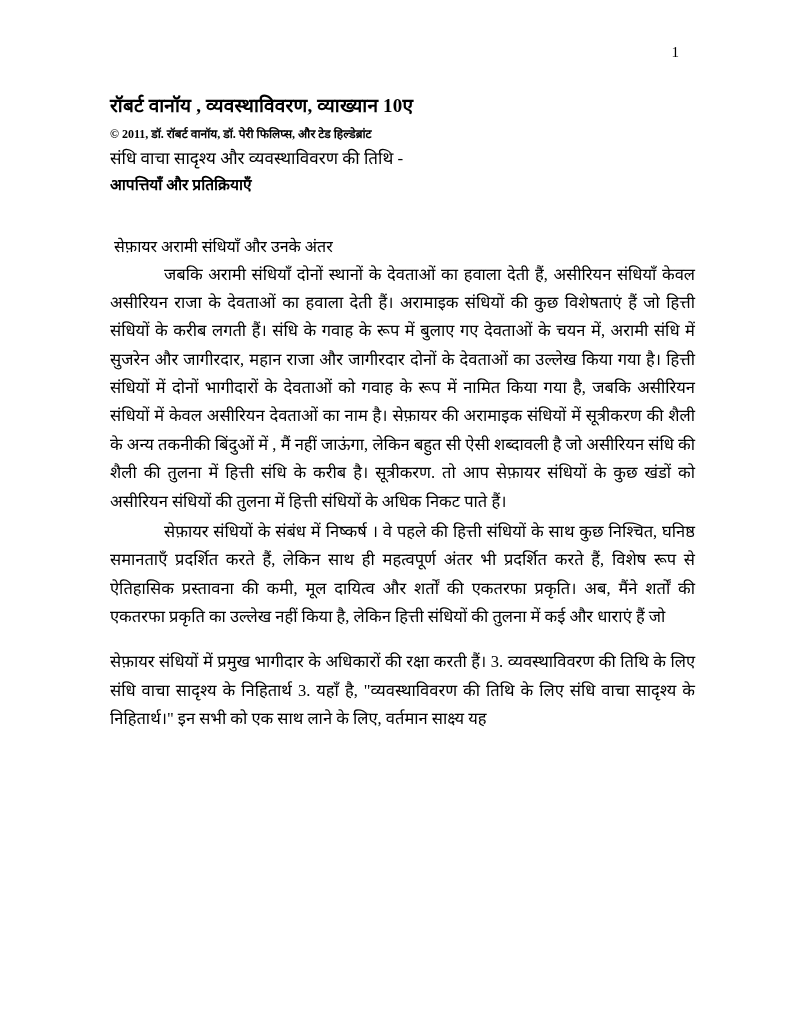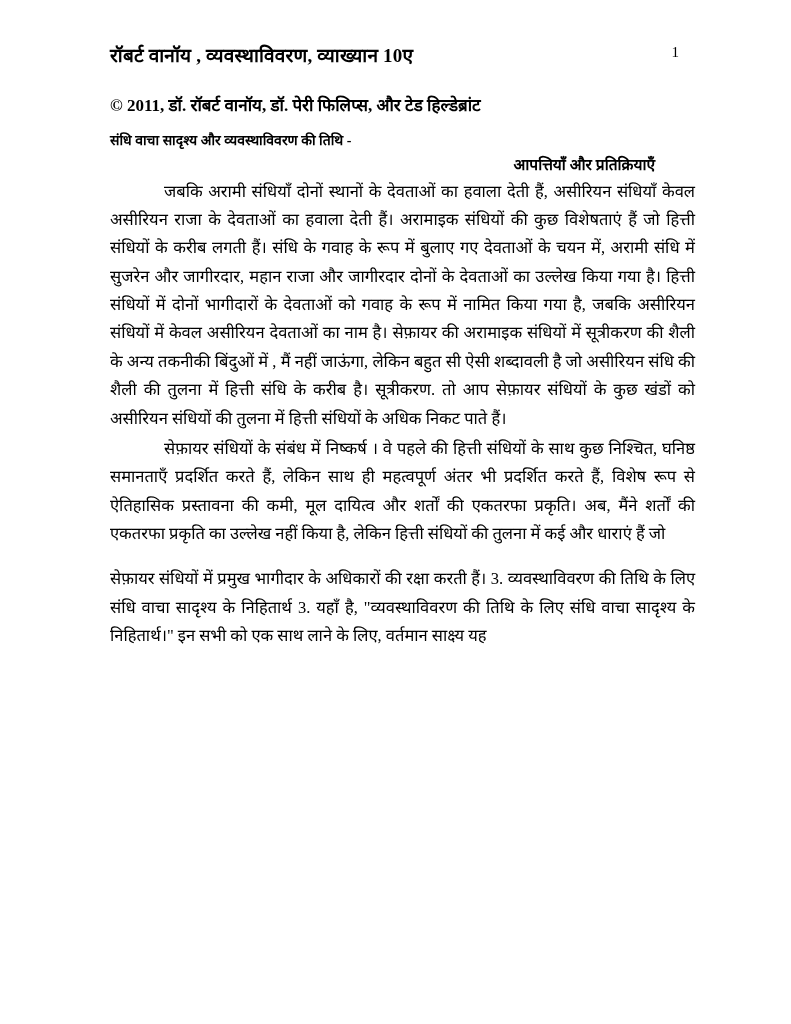--- a/index.html
+++ b/index.html
@@ -23,42 +23,43 @@
     position: relative;
   }
   .page-number {
     position: absolute;
     top: 44px;
     right: 112px;
     font-size: 15px;
     font-family: "Liberation Serif", "DejaVu Serif", serif;
   }
   .doc-title {
+    margin-top: 50px;
     font-size: 19px;
     font-weight: bold;
     letter-spacing: 0.2px;
     line-height: 1.3;
   }
   .copyright {
-    margin-top: 26px;
-    font-size: 17px;
+    margin-top: 8px;
+    font-size: 12px;
     font-weight: bold;
     line-height: 1.3;
   }
   .subtitle-line1 {
-    margin-top: 15px;
-    font-size: 14px;
-    font-weight: bold;
+    margin-top: 6px;
+    font-size: 17px;
+    font-weight: normal;
     line-height: 1.35;
   }
   .subtitle-line2 {
     margin-top: 4px;
     font-size: 15.5px;
     font-weight: bold;
-    text-align: right;
+    text-align: left;
     padding-right: 40px;
     line-height: 1.35;
   }
   .section-heading {
     margin-top: 40px;
     font-size: 16px;
     line-height: 1.4;
     padding-left: 4px;
   }
   .body-par {
@@ -85,18 +86,19 @@
 
   <div class="page-number">1</div>
 
   <div class="doc-title">रॉबर्ट वानॉय , व्यवस्थाविवरण, व्याख्यान 10ए</div>
 
   <div class="copyright">© 2011, डॉ. रॉबर्ट वानॉय, डॉ. पेरी फिलिप्स, और टेड हिल्डेब्रांट</div>
 
   <div class="subtitle-line1">संधि वाचा सादृश्य और व्यवस्थाविवरण की तिथि -</div>
   <div class="subtitle-line2">आपत्तियाँ और प्रतिक्रियाएँ</div>
 
+  <div class="section-heading">सेफ़ायर अरामी संधियाँ और उनके अंतर</div>
 
   <div class="body-par indent tight">जबकि अरामी संधियाँ दोनों स्थानों के देवताओं का हवाला देती हैं, असीरियन संधियाँ केवल असीरियन राजा के देवताओं का हवाला देती हैं। अरामाइक संधियों की कुछ विशेषताएं हैं जो हित्ती संधियों के करीब लगती हैं। संधि के गवाह के रूप में बुलाए गए देवताओं के चयन में, अरामी संधि में सुजरेन और जागीरदार, महान राजा और जागीरदार दोनों के देवताओं का उल्लेख किया गया है। हित्ती संधियों में दोनों भागीदारों के देवताओं को गवाह के रूप में नामित किया गया है, जबकि असीरियन संधियों में केवल असीरियन देवताओं का नाम है। सेफ़ायर की अरामाइक संधियों में सूत्रीकरण की शैली के अन्य तकनीकी बिंदुओं में , मैं नहीं जाऊंगा, लेकिन बहुत सी ऐसी शब्दावली है जो असीरियन संधि की शैली की तुलना में हित्ती संधि के करीब है। सूत्रीकरण. तो आप सेफ़ायर संधियों के कुछ खंडों को असीरियन संधियों की तुलना में हित्ती संधियों के अधिक निकट पाते हैं।</div>
   <div class="body-par indent tight">सेफ़ायर संधियों के संबंध में निष्कर्ष । वे पहले की हित्ती संधियों के साथ कुछ निश्चित, घनिष्ठ समानताएँ प्रदर्शित करते हैं, लेकिन साथ ही महत्वपूर्ण अंतर भी प्रदर्शित करते हैं, विशेष रूप से ऐतिहासिक प्रस्तावना की कमी, मूल दायित्व और शर्तों की एकतरफा प्रकृति। अब, मैंने शर्तों की एकतरफा प्रकृति का उल्लेख नहीं किया है, लेकिन हित्ती संधियों की तुलना में कई और धाराएं हैं जो</div>
   <div class="body-par gap">सेफ़ायर संधियों में प्रमुख भागीदार के अधिकारों की रक्षा करती हैं। 3. व्यवस्थाविवरण की तिथि के लिए संधि वाचा सादृश्य के निहितार्थ 3. यहाँ है, "व्यवस्थाविवरण की तिथि के लिए संधि वाचा सादृश्य के निहितार्थ।" इन सभी को एक साथ लाने के लिए, वर्तमान साक्ष्य यह</div>
 
 </div>
 
 </body></html>

